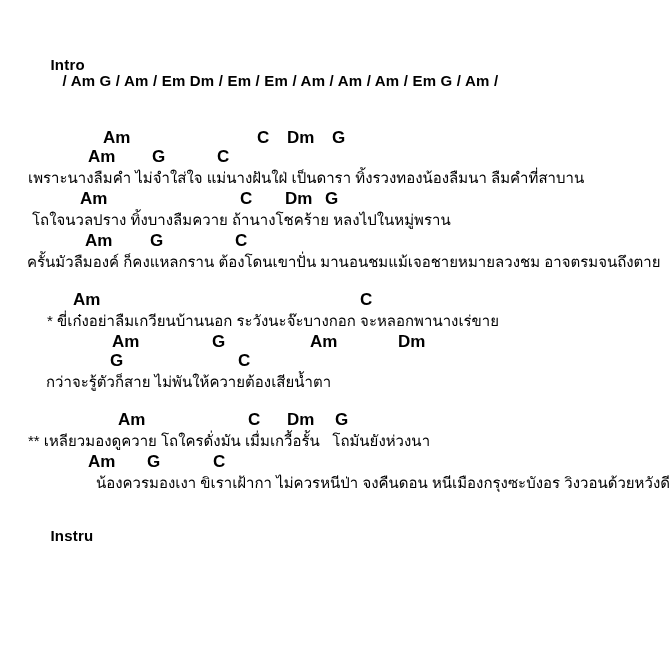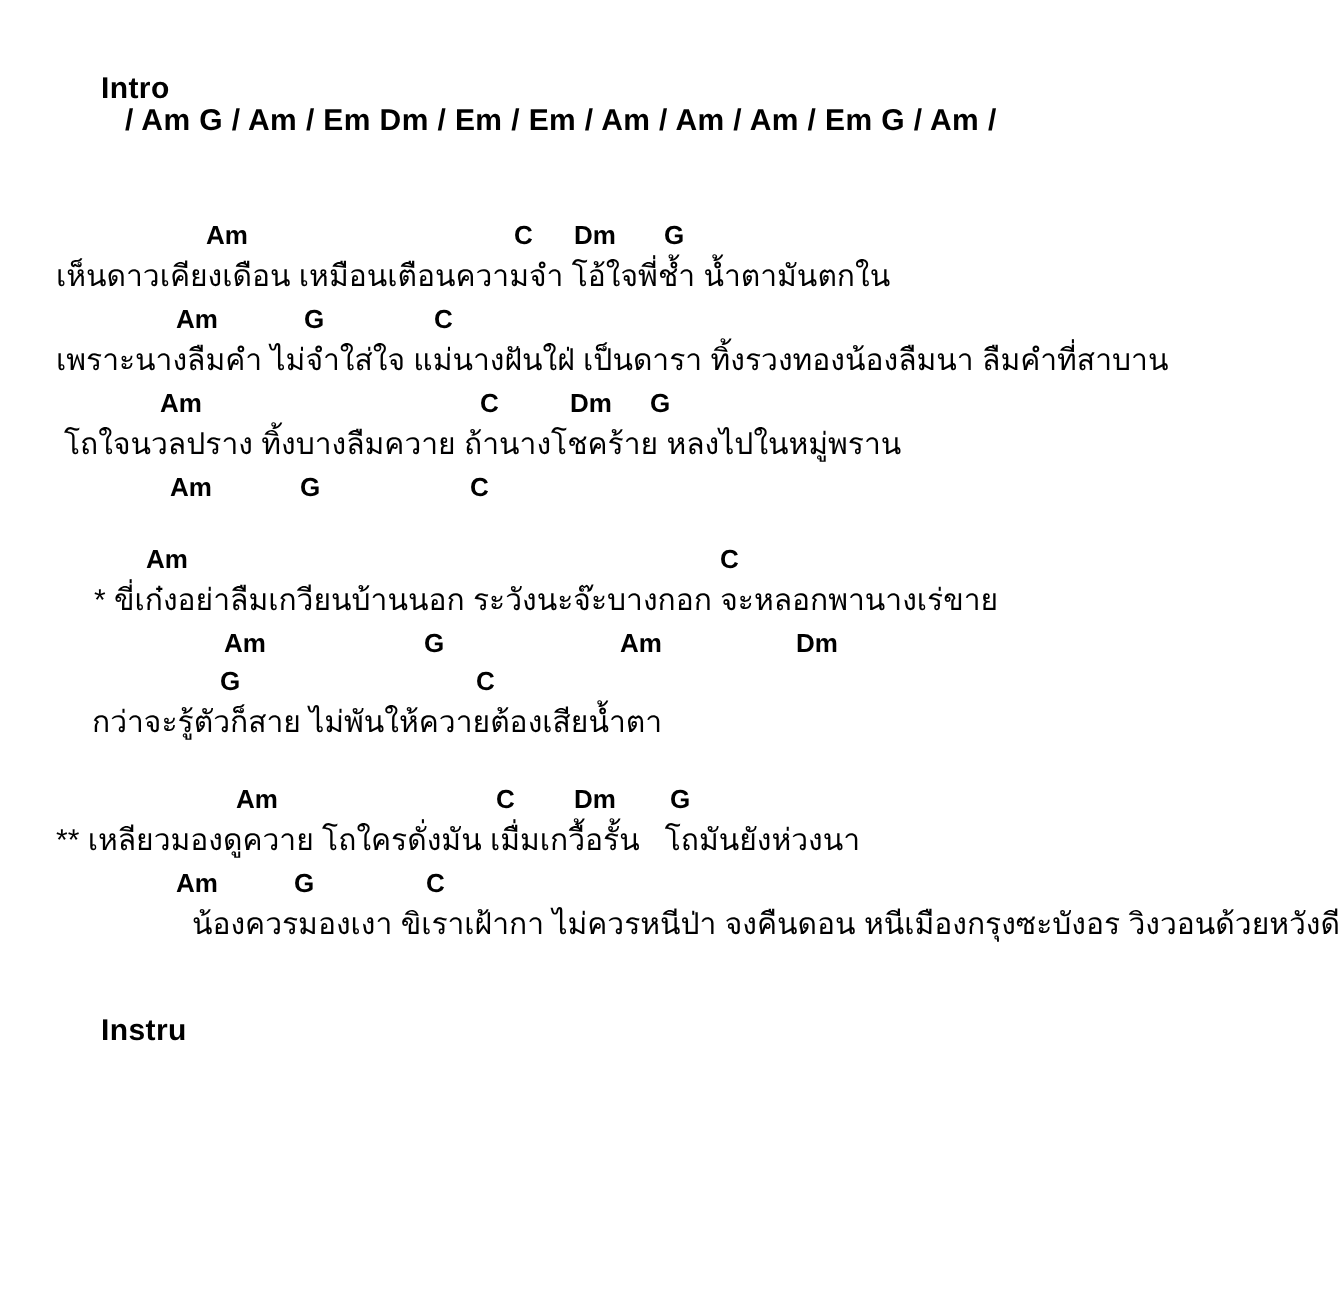--- a/index.html
+++ b/index.html
@@ -9,41 +9,42 @@
     font-family: "Liberation Sans", "DejaVu Sans", sans-serif;
     color: #000000;
   }
   .sheet {
     position: relative;
     width: 670px;
     height: 522px;
     overflow: hidden;
     box-sizing: border-box;
     padding-top: 21px;
+    margin-top: 20px;
   }
   
   .prog-line {
     padding-left: 33px;
     font-size: 15px;
     font-weight: bold;
     line-height: 16px;
     white-space: pre;
     letter-spacing: 0.2px;
   }
   .prog-line .prog-label { font-weight: bold; }
   .prog-line .prog-chords { margin-left: 12px; font-weight: bold; }
   .intro-line   { margin-bottom: 25px; }
   .instru-line  { margin-top: 16px; }
   
   .verse { margin-top: 17px; }
   .verse:first-child { margin-top: 0; }
   .chord-row {
     position: relative;
     height: 19px;
-    font-size: 13px;
+    font-size: 17px;
     font-weight: bold;
     line-height: 14px;
   }
   .chord { position: absolute; top: 1px; white-space: pre; }
   .lyric-row {
     height: 23px;
     font-size: 15px;
     line-height: 19px;
     white-space: pre;
     box-sizing: border-box;
@@ -60,39 +61,39 @@
   </div>
 
   <div>
       <div class="verse">
         <div class="chord-row">
           <span class="chord" style="left: 103px;">Am</span>
           <span class="chord" style="left: 257px;">C</span>
           <span class="chord" style="left: 287px;">Dm</span>
           <span class="chord" style="left: 332px;">G</span>
         </div>
-        <div class="lyric-row" style="padding-left: 28px;">เห็นดาวเคียงเดือน เหมือนเตือนความจำ โอ้ใจพี่ช้ำ น้ำตามันตกใน</div>
         <div class="chord-row">
           <span class="chord" style="left: 88px;">Am</span>
           <span class="chord" style="left: 152px;">G</span>
           <span class="chord" style="left: 217px;">C</span>
         </div>
         <div class="lyric-row" style="padding-left: 28px;">เพราะนางลืมคำ ไม่จำใส่ใจ แม่นางฝันใฝ่ เป็นดารา ทิ้งรวงทองน้องลืมนา ลืมคำที่สาบาน</div>
         <div class="chord-row">
           <span class="chord" style="left: 80px;">Am</span>
           <span class="chord" style="left: 240px;">C</span>
           <span class="chord" style="left: 285px;">Dm</span>
           <span class="chord" style="left: 325px;">G</span>
         </div>
         <div class="lyric-row" style="padding-left: 32px;">โถใจนวลปราง ทิ้งบางลืมควาย ถ้านางโชคร้าย หลงไปในหมู่พราน</div>
         <div class="chord-row">
           <span class="chord" style="left: 85px;">Am</span>
           <span class="chord" style="left: 150px;">G</span>
           <span class="chord" style="left: 235px;">C</span>
         </div>
+        <div class="lyric-row" style="padding-left: 27px;">ครั้นมัวลืมองค์ ก็คงแหลกราน ต้องโดนเขาปั่น มานอนชมแม้เจอชายหมายลวงชม อาจตรมจนถึงตาย</div>
       </div>
       <div class="verse">
         <div class="chord-row">
           <span class="chord" style="left: 73px;">Am</span>
           <span class="chord" style="left: 360px;">C</span>
         </div>
         <div class="lyric-row" style="padding-left: 47px;">* ขี่เก๋งอย่าลืมเกวียนบ้านนอก ระวังนะจ๊ะบางกอก จะหลอกพานางเร่ขาย</div>
         <div class="chord-row">
           <span class="chord" style="left: 112px;">Am</span>
           <span class="chord" style="left: 212px;">G</span>

